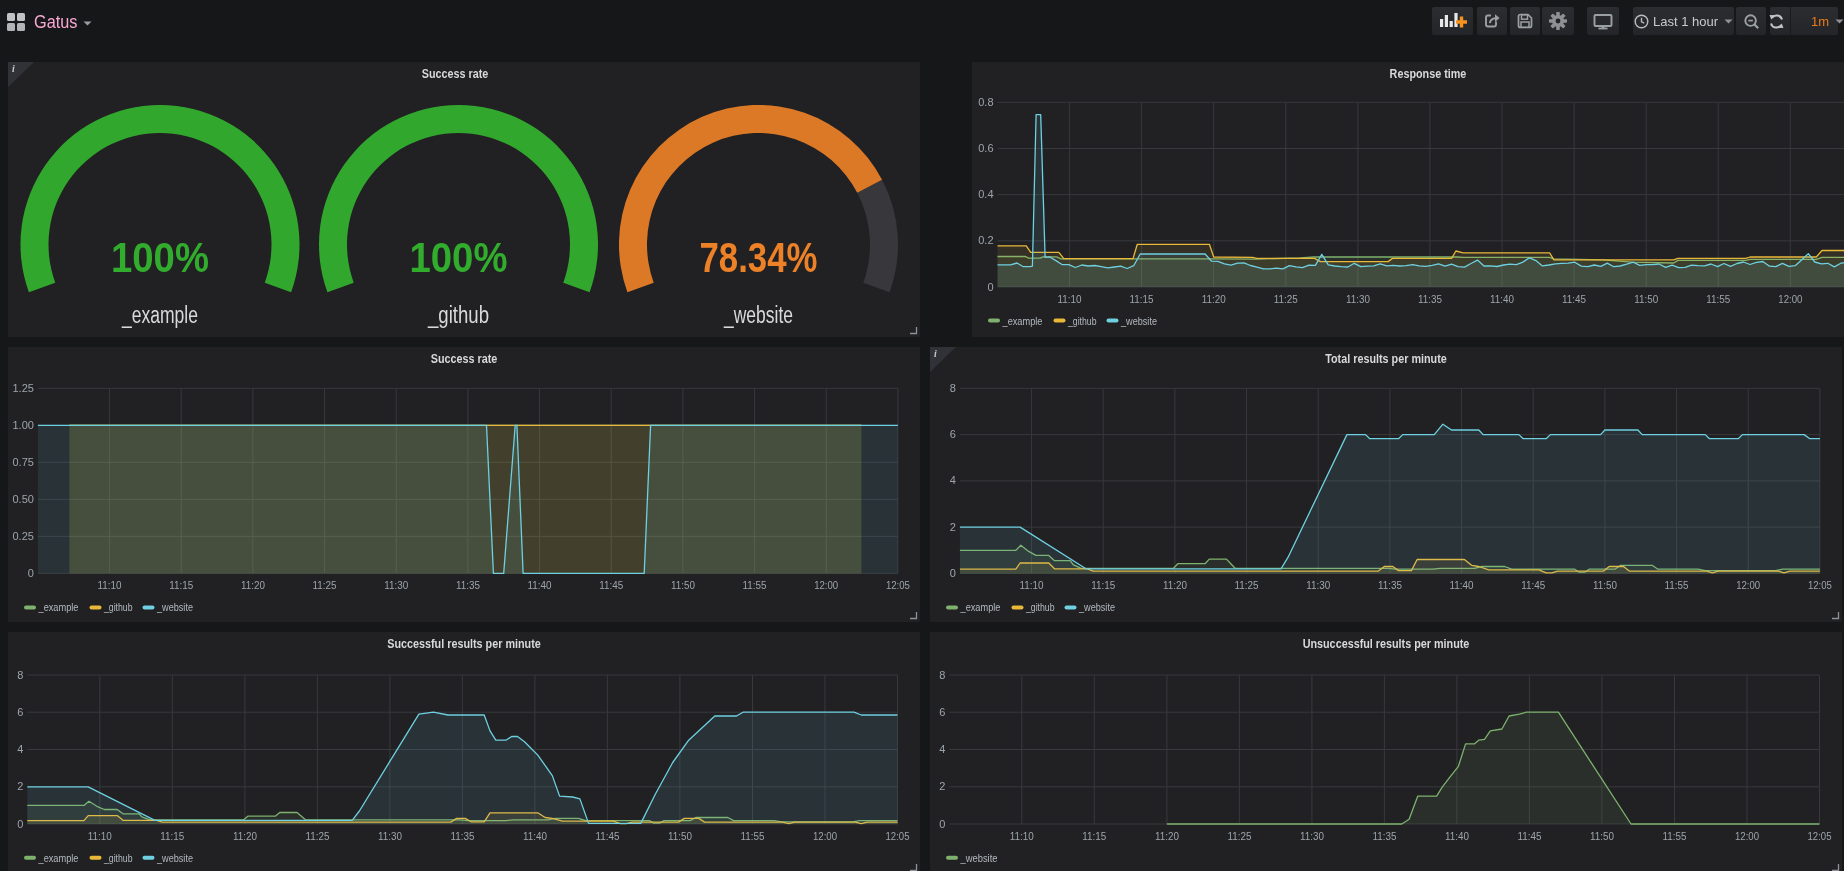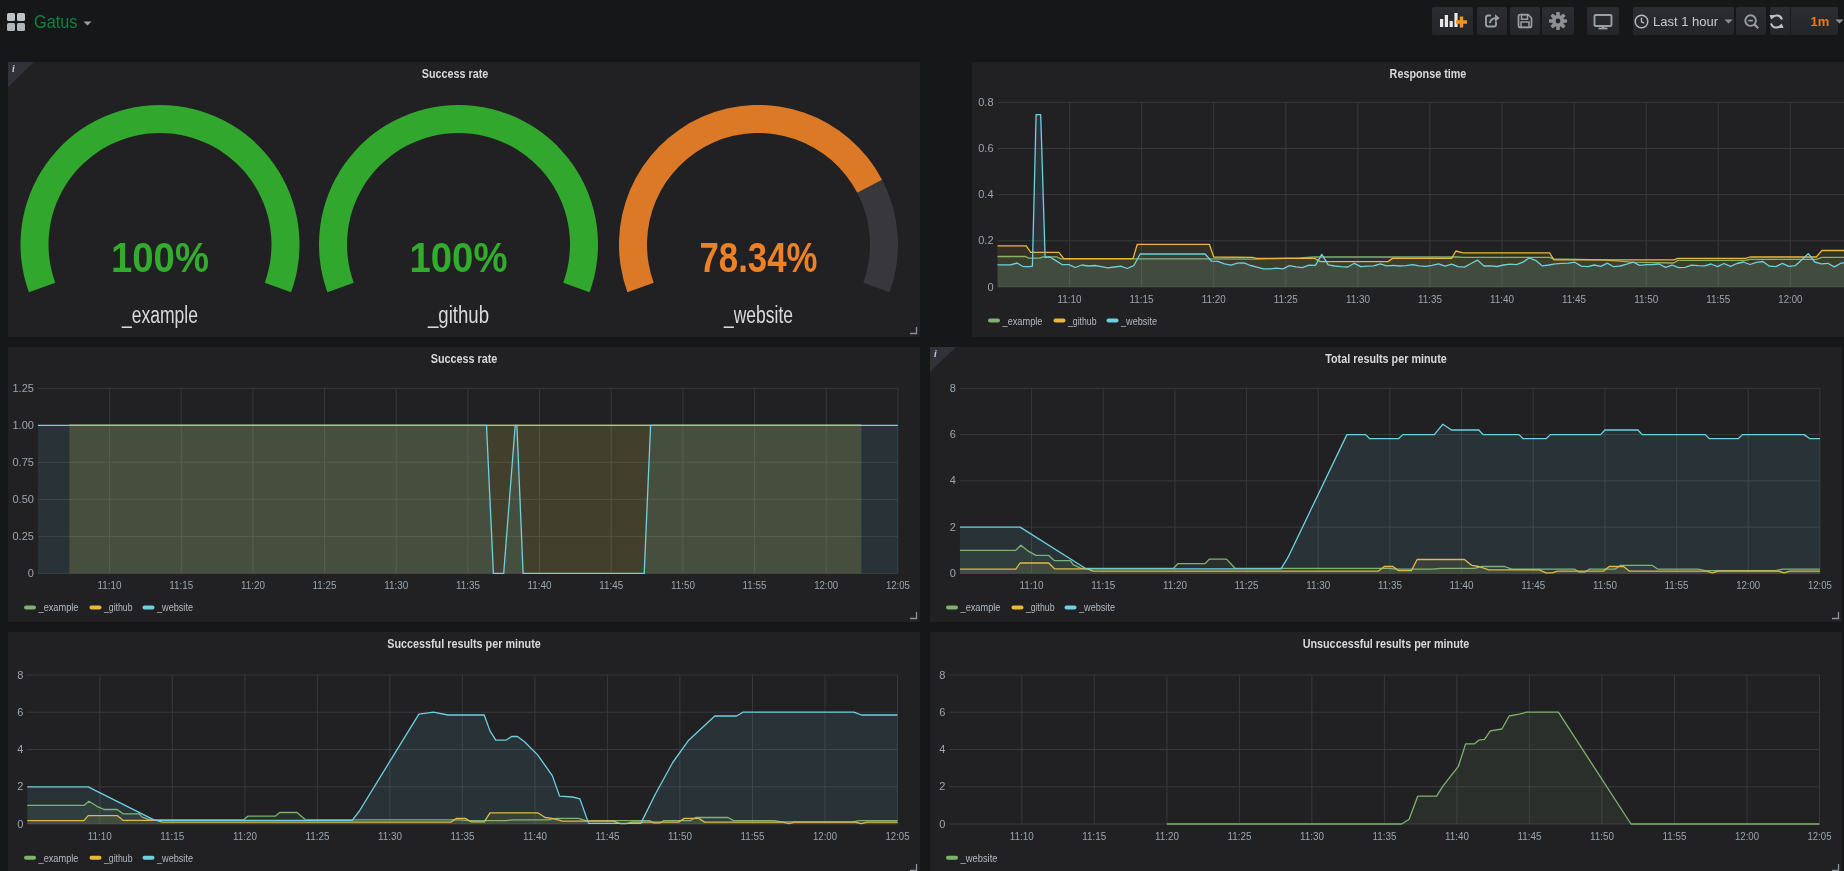--- a/index.html
+++ b/index.html
@@ -1,19 +1,19 @@
 <!DOCTYPE html>
 <html><head>
 <meta charset="utf-8">
 <style>
 * { margin:0; padding:0; box-sizing:border-box; }
 html,body { width:1844px; height:871px; background:#161719; overflow:hidden;
   font-family:"Liberation Sans", sans-serif; }
 #navbar { position:absolute; left:0; top:0; width:1844px; height:42px; }
-#brand { position:absolute; left:7px; top:12px; color:#15803d; font-size:17.5px; }
+#brand { position:absolute; left:7px; top:12px; color:#f9a8d4; font-size:17.5px; }
 #brandtext { margin-left:9px; margin-right:-4px; display:inline-block; transform:scaleX(0.93); transform-origin:0 50%; }
 .btn { position:absolute; top:7px; height:28px; background:linear-gradient(180deg,#2c2d31,#242529); border-radius:2px;
   color:#c7cbd1; font-size:13px; display:flex; align-items:center; justify-content:center; }
 .txtbtn { }
 .panel { position:absolute; background:#212124; }
 .ptitle { position:absolute; left:0; top:0; width:100%; text-align:center; color:#d8d9da;
   font-size:13px; font-weight:bold; line-height:24px; transform:scaleX(0.83); }
 .panel svg { position:absolute; left:0; top:0; }
 .tick { fill:#9da5ab; font-size:11px; font-family:"Liberation Sans", sans-serif; }
 .leg { fill:#b3b9bf; font-size:11px; font-family:"Liberation Sans", sans-serif; }
@@ -101,21 +101,21 @@
     <span style="display:flex;align-items:center;justify-content:center;width:27px;height:28px;border-right:1px solid #1a1b1e;flex:none">
         <svg width="15" height="15" viewBox="0 0 15 15">
           <g stroke="#c0c5cc" stroke-width="2" fill="none">
             <path d="M13.0 5.6 A5.6 5.6 0 0 0 2.9 4.0"></path>
             <path d="M2.0 9.4 A5.6 5.6 0 0 0 12.1 11.0"></path>
           </g>
           <path d="M0.5 1.0 L5.6 1.3 L2.3 5.6 Z" fill="#c0c5cc"></path>
           <path d="M14.5 14.0 L9.4 13.7 L12.7 9.4 Z" fill="#c0c5cc"></path>
         </svg>
       </span>
-    <span style="color:#eb7b18;font-weight:700;margin-left:20px">1m</span>
+    <span style="color:#eb7b18;font-weight:400;margin-left:20px">1m</span>
       <svg width="9" height="5" viewBox="0 0 9 5" style="margin-left:6px;flex:none">
         <path d="M0.5 0.5 L8.5 0.5 L4.5 4.5 Z" fill="#8e9196"></path>
       </svg>
   </div>
 </div>
 
 <div class="panel" style="left:8px;top:62px;width:912px;height:275px">
     <div class="corner"></div>
     <div class="corner-i">i</div>
     <div class="ptitle" style="left:-9px">Success rate</div>

